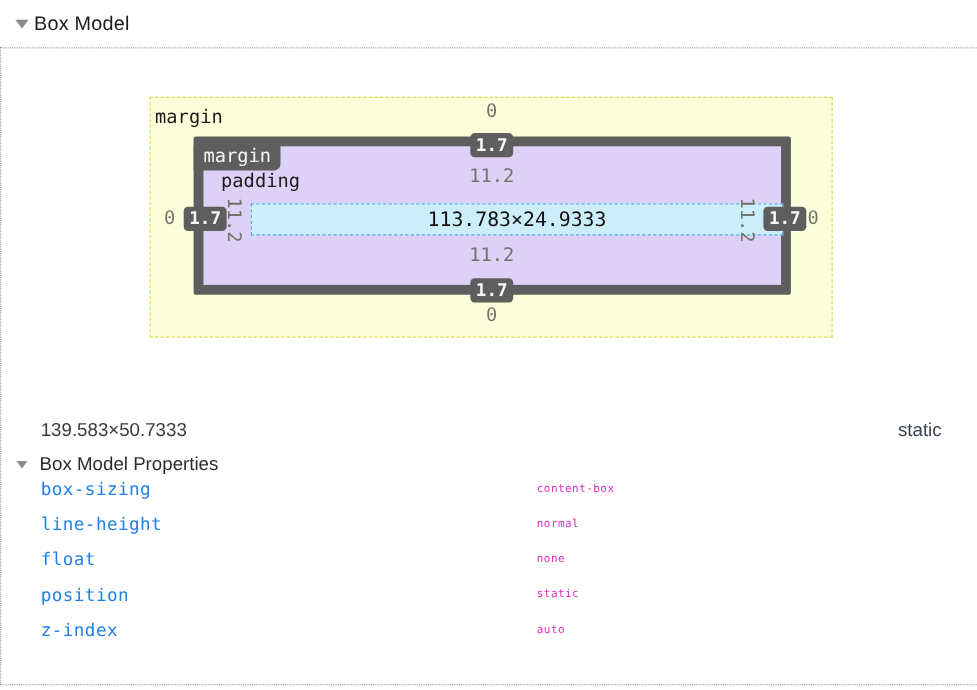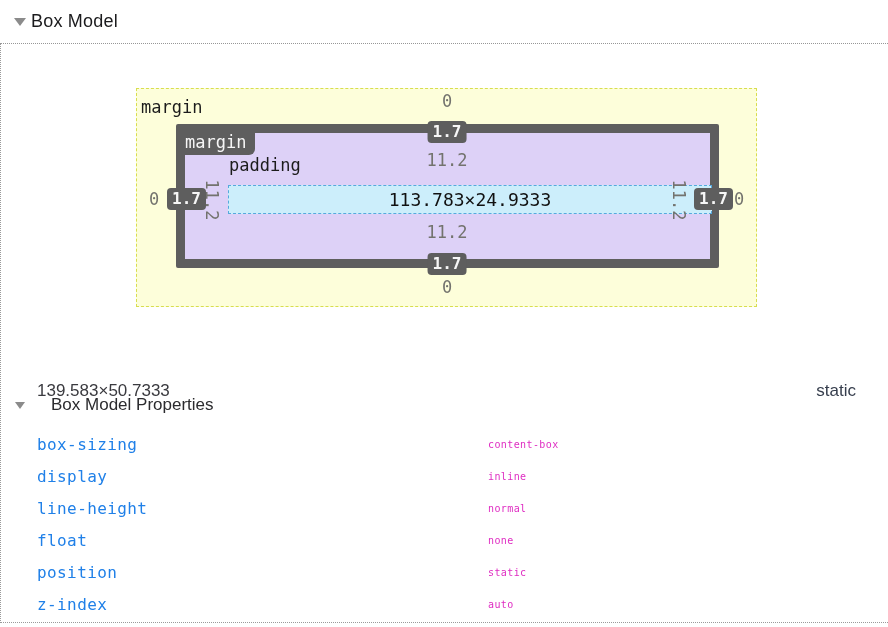--- a/index.html
+++ b/index.html
@@ -32,37 +32,37 @@
   .border-rect{position:absolute;left:39px;top:35px;width:543px;height:144px;
     background:var(--border-bg);border-radius:2px;}
   .padding-rect{position:absolute;left:48px;top:44px;width:525px;height:126px;
     background:var(--padding-bg);}
   .content-rect{position:absolute;left:91px;top:96px;width:484px;height:29px;
     background:var(--content-bg);border:1px dashed var(--content-border);
     display:flex;align-items:center;justify-content:center;font-size:18px;color:#111;}
   .label-margin{position:absolute;left:4px;top:8px;}
   .badge-border{position:absolute;left:39px;top:43px;background:var(--border-bg);
     color:var(--badge-text);padding:0 9px 3px;border-radius:0 0 6px 0;line-height:20px;}
-  .label-padding{position:absolute;left:64px;top:66px;margin-left:28px;}
+  .label-padding{position:absolute;left:64px;top:66px;}
   .bm-val{position:absolute;color:var(--value-text);line-height:20px;}
   .cx{transform:translateX(-50%);}
   .badge{position:absolute;background:var(--border-bg);color:var(--badge-text);
     font-weight:bold;font-size:16px;line-height:19px;padding:1px 5px 2px;
     border-radius:4px;}
   .rot{writing-mode:vertical-rl;transform:translateY(-50%);line-height:18px;}
 
   
   .summary-row{position:absolute;left:36px;right:32px;top:316px;display:flex;
     justify-content:space-between;font-size:17px;margin-top:21px;}
   .dims{color:#3a3a3f;}
   .pos{color:#363e4d;}
 
   
-  .props-header{position:absolute;left:0;top:351px;display:flex;align-items:center;
-    gap:26px;padding-left:14px;}
+  .props-header{position:absolute;left:0;top:368px;display:flex;align-items:center;
+    gap:11px;padding-left:14px;}
   .props-header .tri{border-left-width:5px;border-right-width:5px;border-top-width:7px;}
   .props-title{font-size:17px;color:#2b2b2e;}
   .props-list{position:absolute;left:0;right:0;top:384px;}
   .prop-row{position:relative;height:32px;display:flex;align-items:center;}
   .prop-name{margin-left:36px;font-size:16px;letter-spacing:.4px;color:var(--property-name);}
   .prop-value{position:absolute;left:487px;font-size:10px;letter-spacing:.4px;color:var(--property-value);}
 </style>
 </head>
 <body>
 
@@ -110,24 +110,20 @@
     <span class="tri"></span>
     <span class="props-title">Box Model Properties</span>
   </div>
 
   <div class="props-list">
     <div class="prop-row">
       <span class="prop-name mono">box-sizing</span>
       <span class="prop-value mono">content-box</span>
     </div>
     <div class="prop-row">
-      <span class="prop-name mono">display</span>
-      <span class="prop-value mono">inline</span>
-    </div>
-    <div class="prop-row">
       <span class="prop-name mono">line-height</span>
       <span class="prop-value mono">normal</span>
     </div>
     <div class="prop-row">
       <span class="prop-name mono">float</span>
       <span class="prop-value mono">none</span>
     </div>
     <div class="prop-row">
       <span class="prop-name mono">position</span>
       <span class="prop-value mono">static</span>

